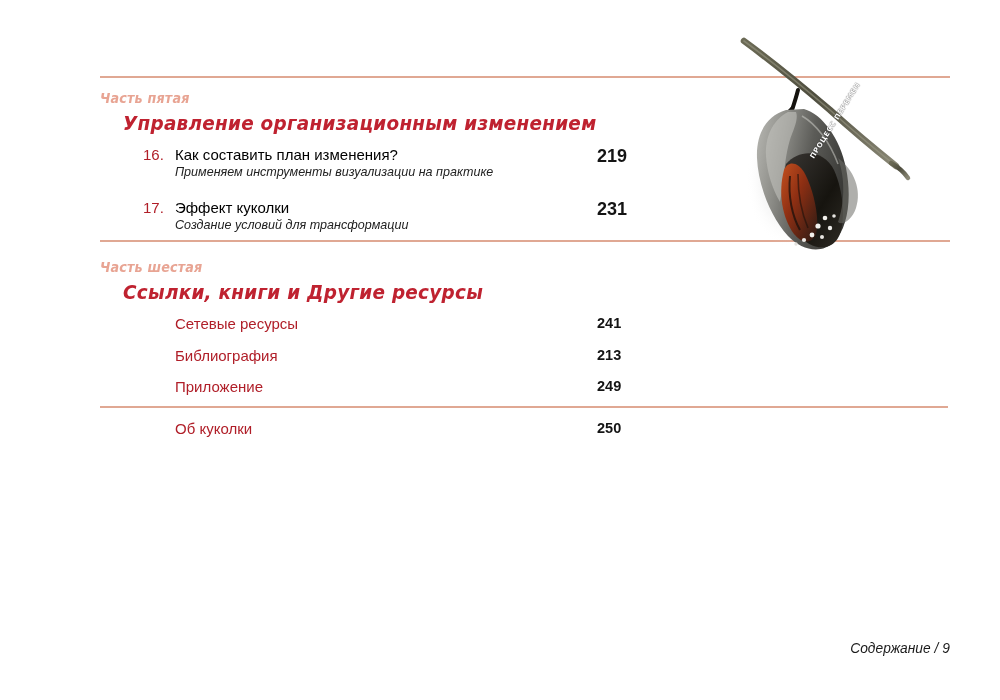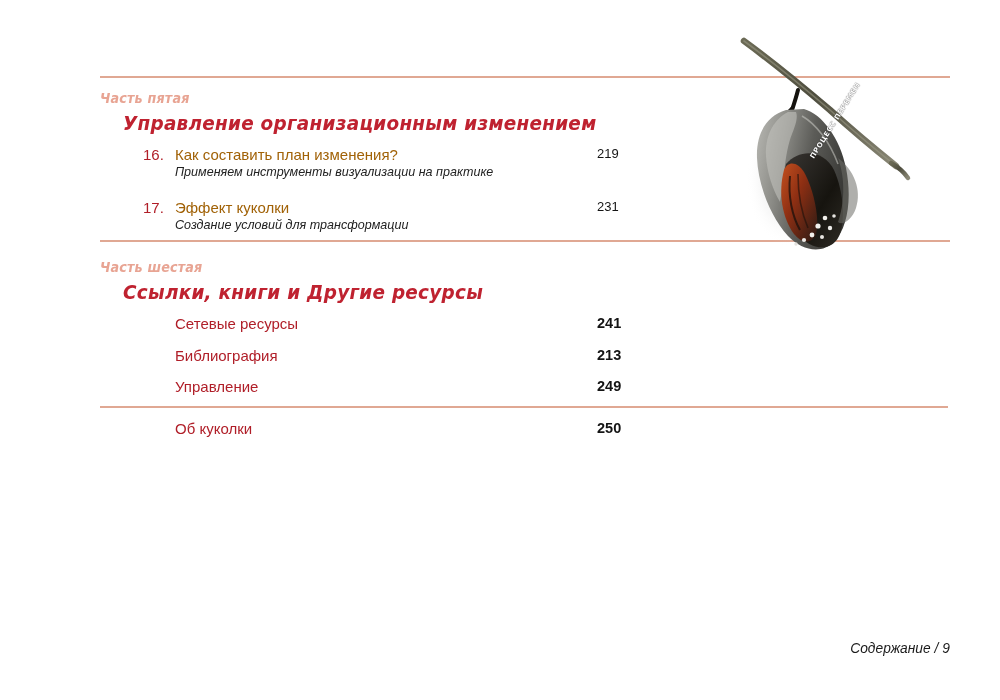--- a/index.html
+++ b/index.html
@@ -74,39 +74,39 @@
     position: absolute;
     left: 143px;
     font-size: 15px;
     color: #b01e28;
     white-space: nowrap;
   }
   .entry .title {
     position: absolute;
     left: 175px;
     font-size: 15px;
-    color: #a16207;
+    color: #000000;
     white-space: nowrap;
   }
   .entry .subtitle {
     position: absolute;
     left: 175px;
     top: 18px;
     font-size: 13.5px;
     font-style: italic;
     color: #222222;
     transform: scaleX(0.93);
     transform-origin: left center;
     white-space: nowrap;
   }
   .entry .page-no {
     position: absolute;
     left: 597px;
-    font-size: 13px;
-    font-weight: normal;
+    font-size: 18px;
+    font-weight: bold;
     color: #141414;
     white-space: nowrap;
   }
 
   
   .simple-row {
     position: absolute;
     left: 0;
     width: 1000px;
   }
@@ -201,21 +201,21 @@
     <span class="title">Сетевые ресурсы</span>
     <span class="page-no">241</span>
   </div>
 
   <div class="simple-row" style="top:347px;">
     <span class="title">Библиография</span>
     <span class="page-no">213</span>
   </div>
 
   <div class="simple-row" style="top:378px;">
-    <span class="title">Управление</span>
+    <span class="title">Приложение</span>
     <span class="page-no">249</span>
   </div>
 
   <div class="simple-row" style="top:420px;">
     <span class="title">Об куколки</span>
     <span class="page-no">250</span>
   </div>
 
   <div class="footer">Содержание / 9</div>
 

